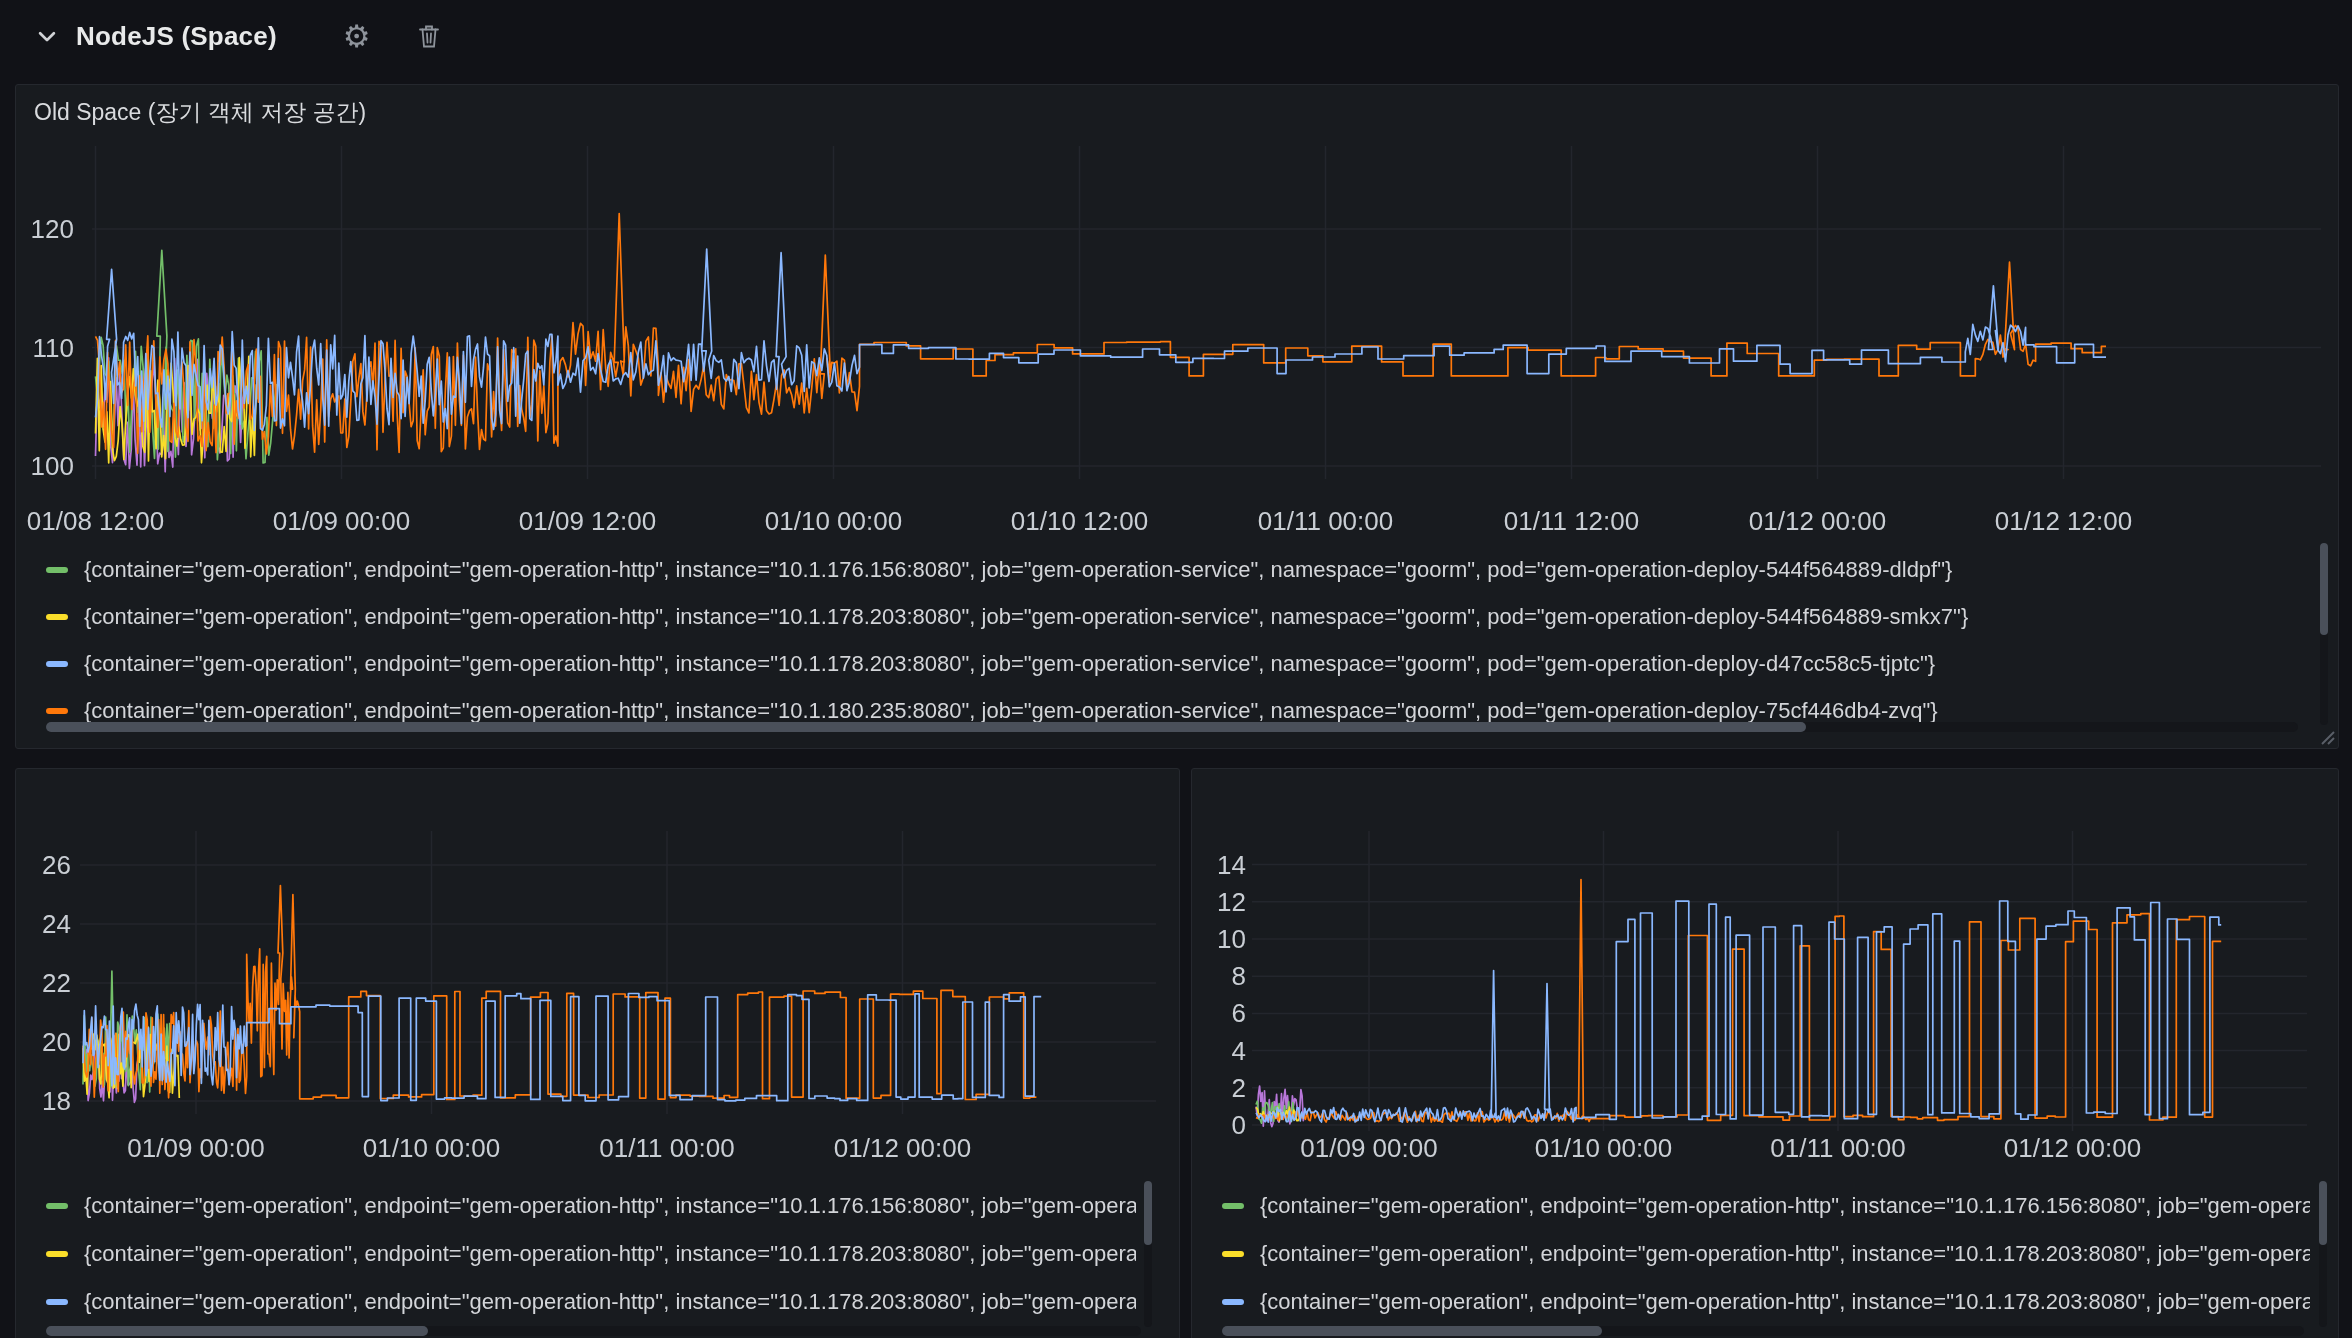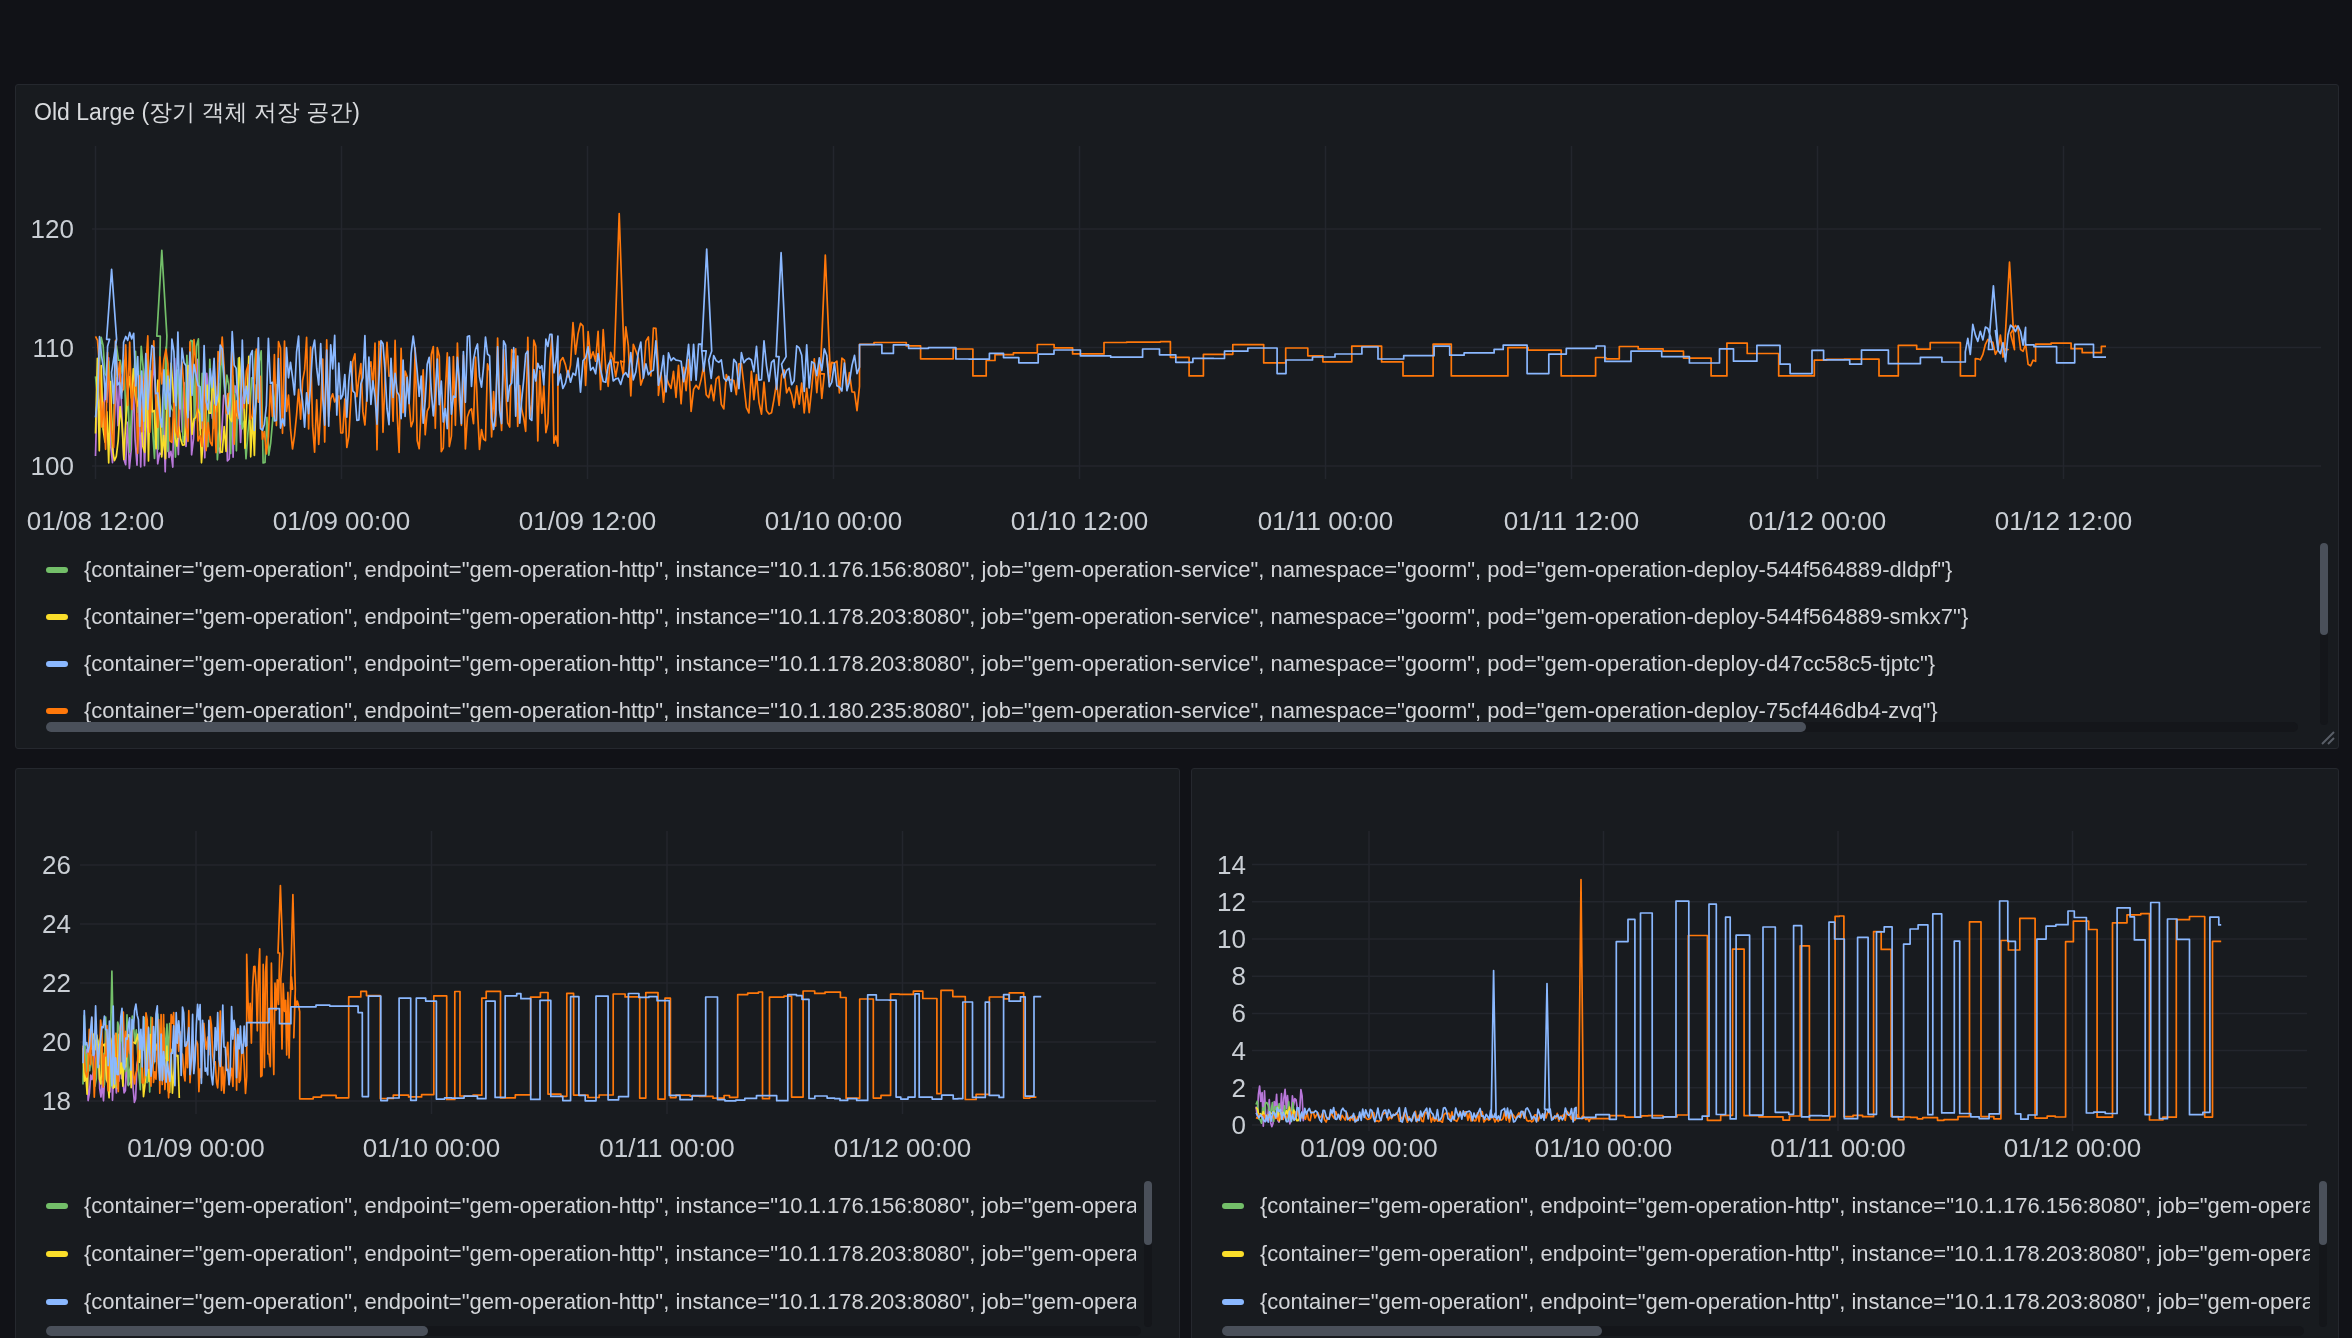--- a/index.html
+++ b/index.html
@@ -31,24 +31,46 @@
   .hscroll .thumb{position:absolute;left:0;top:0;height:10px;border-radius:5px;background:#4a505a;}
   .vscroll{position:absolute;width:8px;border-radius:4px;background:#14161a;}
   .vscroll .thumb{position:absolute;left:0;top:0;width:8px;border-radius:4px;background:#4a505a;}
   .resize-handle{position:absolute;right:3px;bottom:3px;cursor:nwse-resize;}
 </style>
 </head>
 <body>
 
 <div class="page">
 
+  <header class="row-header">
+    <button class="row-toggle">
+      <svg class="chev" viewBox="0 0 16 16">
+        <polyline points="3,6 8,11 13,6" fill="none" stroke="#d0d2d6" stroke-width="2" stroke-linecap="round" stroke-linejoin="round"></polyline>
+      </svg>
+      <span class="row-title">NodeJS (Space)</span>
+    </button>
+    <button class="icon-btn" style="margin-left:58px">
+      <span class="gear-glyph">⚙</span>
+    </button>
+    <button class="icon-btn" style="margin-left:28px">
+      <svg width="24" height="26" viewBox="0 0 24 26">
+        <g fill="none" stroke="#8e939b" stroke-width="1.8" stroke-linecap="round">
+          <line x1="3" y1="6.5" x2="21" y2="6.5"></line>
+          <path d="M9 6.5 V3.5 H15 V6.5"></path>
+          <path d="M5.5 6.5 L7 23.5 H17 L18.5 6.5"></path>
+          <line x1="10" y1="10.5" x2="10.5" y2="19.5"></line>
+          <line x1="14" y1="10.5" x2="13.5" y2="19.5"></line>
+        </g>
+      </svg>
+    </button>
+  </header>
 
   <section class="panel" id="panel-old-space" style="left: 15px; top: 84px; width: 2322px; height: 663px;">
     <div class="panel-header">
-      <span class="panel-title">Old Large (장기 객체 저장 공간)</span>
+      <span class="panel-title">Old Space (장기 객체 저장 공간)</span>
     </div>
     <div class="chart-region"><svg width="2322" height="663">
           <g stroke="#23262d" stroke-width="1.5">
             <line x1="76" y1="144" x2="2305" y2="144"></line>
             <line x1="76" y1="262.5" x2="2305" y2="262.5"></line>
             <line x1="76" y1="381" x2="2305" y2="381"></line>
             <line x1="79.5" y1="61" x2="79.5" y2="394"></line>
             <line x1="325.5" y1="61" x2="325.5" y2="394"></line>
             <line x1="571.5" y1="61" x2="571.5" y2="394"></line>
             <line x1="817.5" y1="61" x2="817.5" y2="394"></line>

